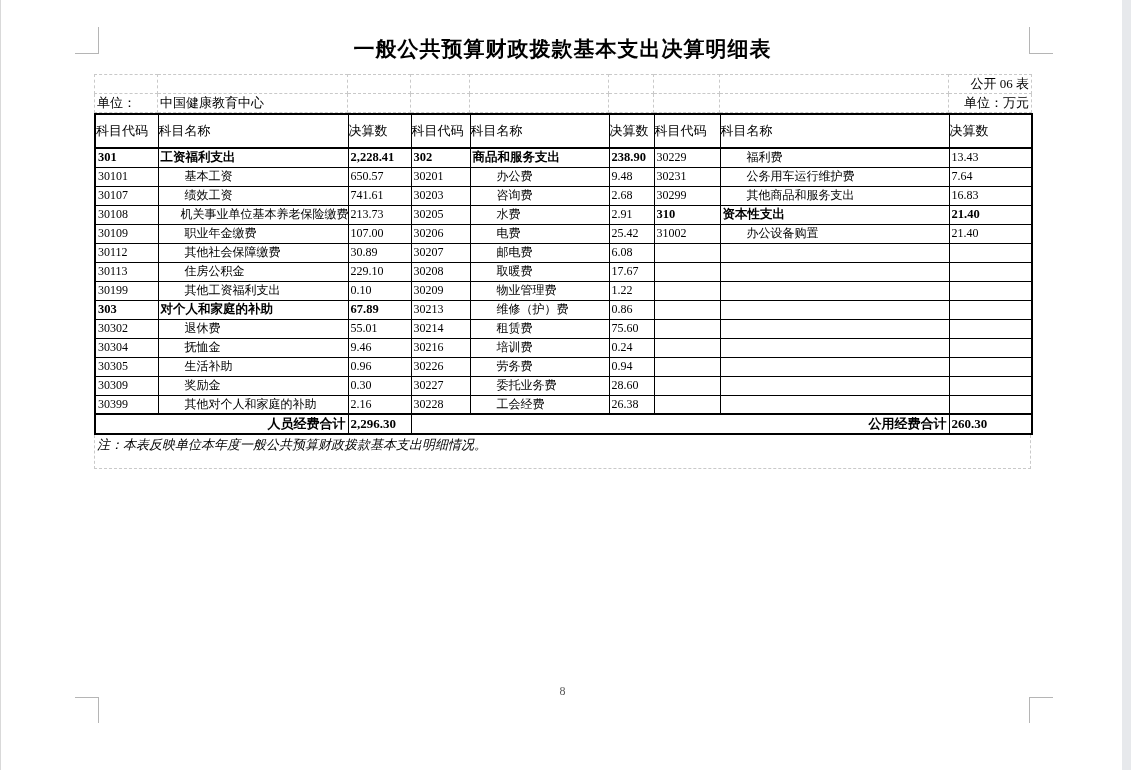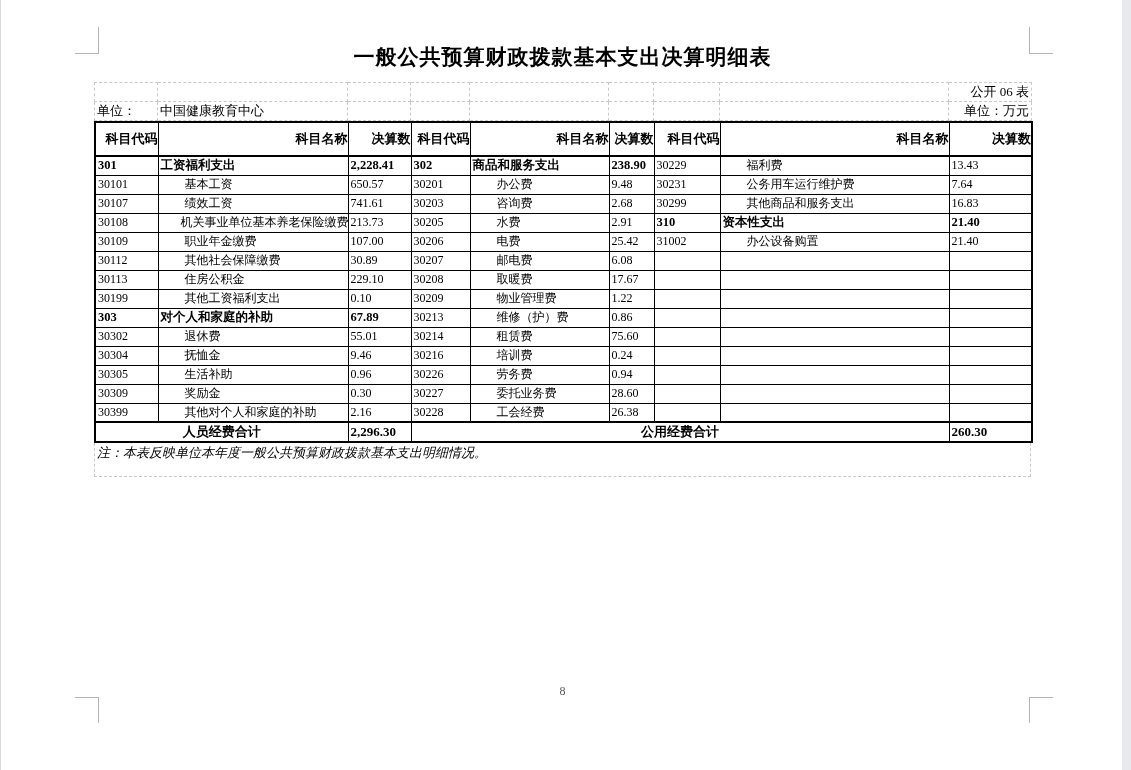--- a/index.html
+++ b/index.html
@@ -2,43 +2,43 @@
 <html><head>
 <meta charset="utf-8">
 <style>
   * { margin:0; padding:0; box-sizing:border-box; }
   html,body { width:1131px; height:770px; background:#ffffff; overflow:hidden;
               font-family:"Liberation Serif","DejaVu Serif",serif; }
   .page { position:relative; width:1131px; height:770px; background:#fff; border-left:1px solid #d9d9d9; }
   .edge-strip { position:absolute; top:0; right:0; width:9px; height:770px; background:#e7e9ec; }
   .mark { position:absolute; background:#b5b5b5; }
 
-  .doc-area { position:absolute; left:93px; top:44px; width:937px; }
+  .doc-area { position:absolute; left:93px; top:36px; width:937px; }
 
   .doc-title { text-align:center; font-size:21px; font-weight:bold; color:#000;
                letter-spacing:1px; line-height:26px; margin-bottom:12px; }
 
   table { border-collapse:collapse; table-layout:fixed; width:937px; }
   td, th { overflow:hidden; white-space:nowrap; }
 
   
   .meta-table td { border:1px dashed #c9c9c9; font-size:13px; height:17px; padding:0 2px; color:#000; }
   .meta-table .r { text-align:right; }
 
   
   .main-table { border:2px solid #000; }
   .main-table th { border:1px solid #000; border-bottom:2px solid #000; font-size:13px;
-                   font-weight:bold; height:34px; text-align:right; }
+                   font-weight:normal; height:34px; text-align:left; }
   .main-table td { border:1px solid #000; font-size:12px; height:19px; padding:0 2px;
                    vertical-align:middle; text-align:left; }
   .main-table td.b { font-weight:bold; font-size:12.5px; }
   .main-table td.i { padding-left:26px; }
   .main-table td.i2 { padding-left:22px;margin-top:12px; }
   .main-table tr.summary td { border-top:2px solid #000; font-weight:bold; font-size:13px; height:20px; }
-  .main-table tr.summary td.lbl { text-align:center; }
+  .main-table tr.summary td.lbl { text-align:right; }
 
   .footnote-box { border-left:1px dashed #c9c9c9; border-right:1px dashed #c9c9c9;
                   border-bottom:1px dashed #c9c9c9; height:34px; padding:1px 2px;
                   font-size:13px; color:#000;font-style:italic; }
 
   .page-number { position:absolute; left:93px; top:684px; width:937px; text-align:center;
                  font-size:12px; color:#595959; }
 </style>
 </head>
 <body>

